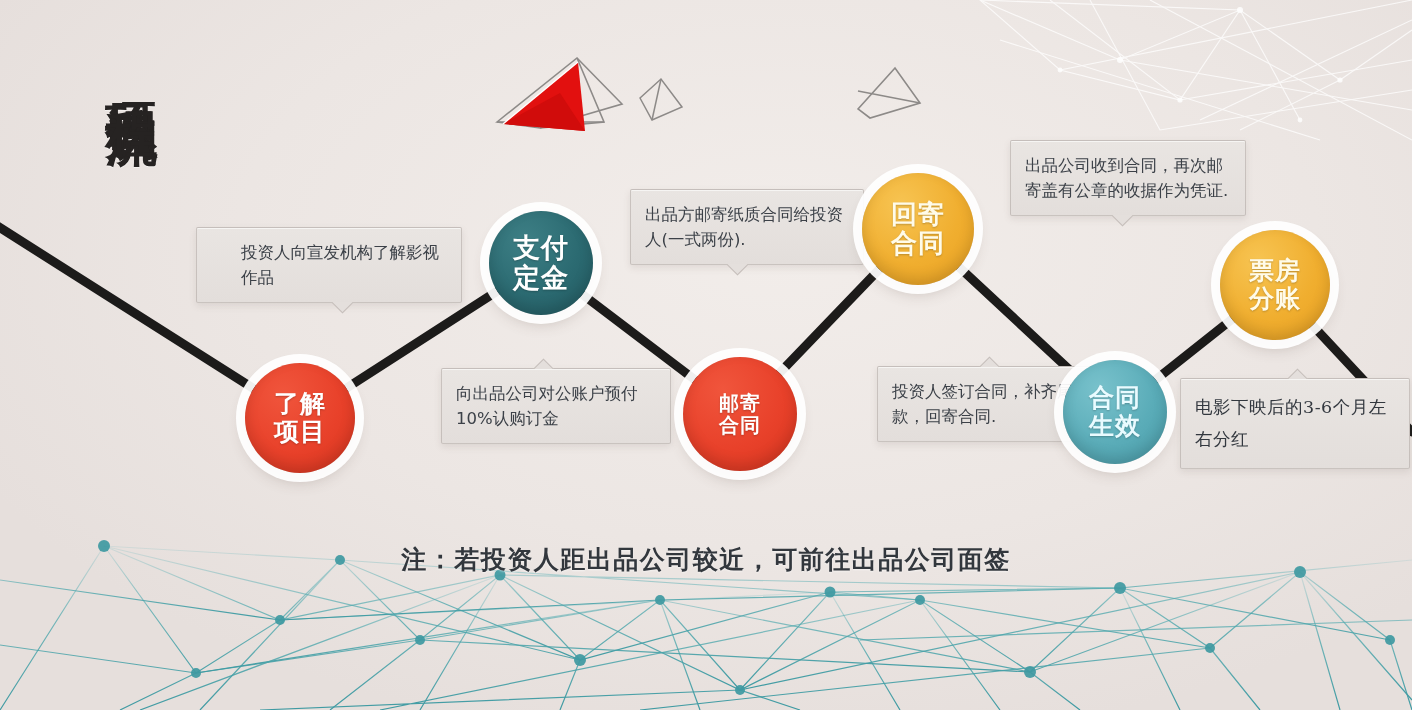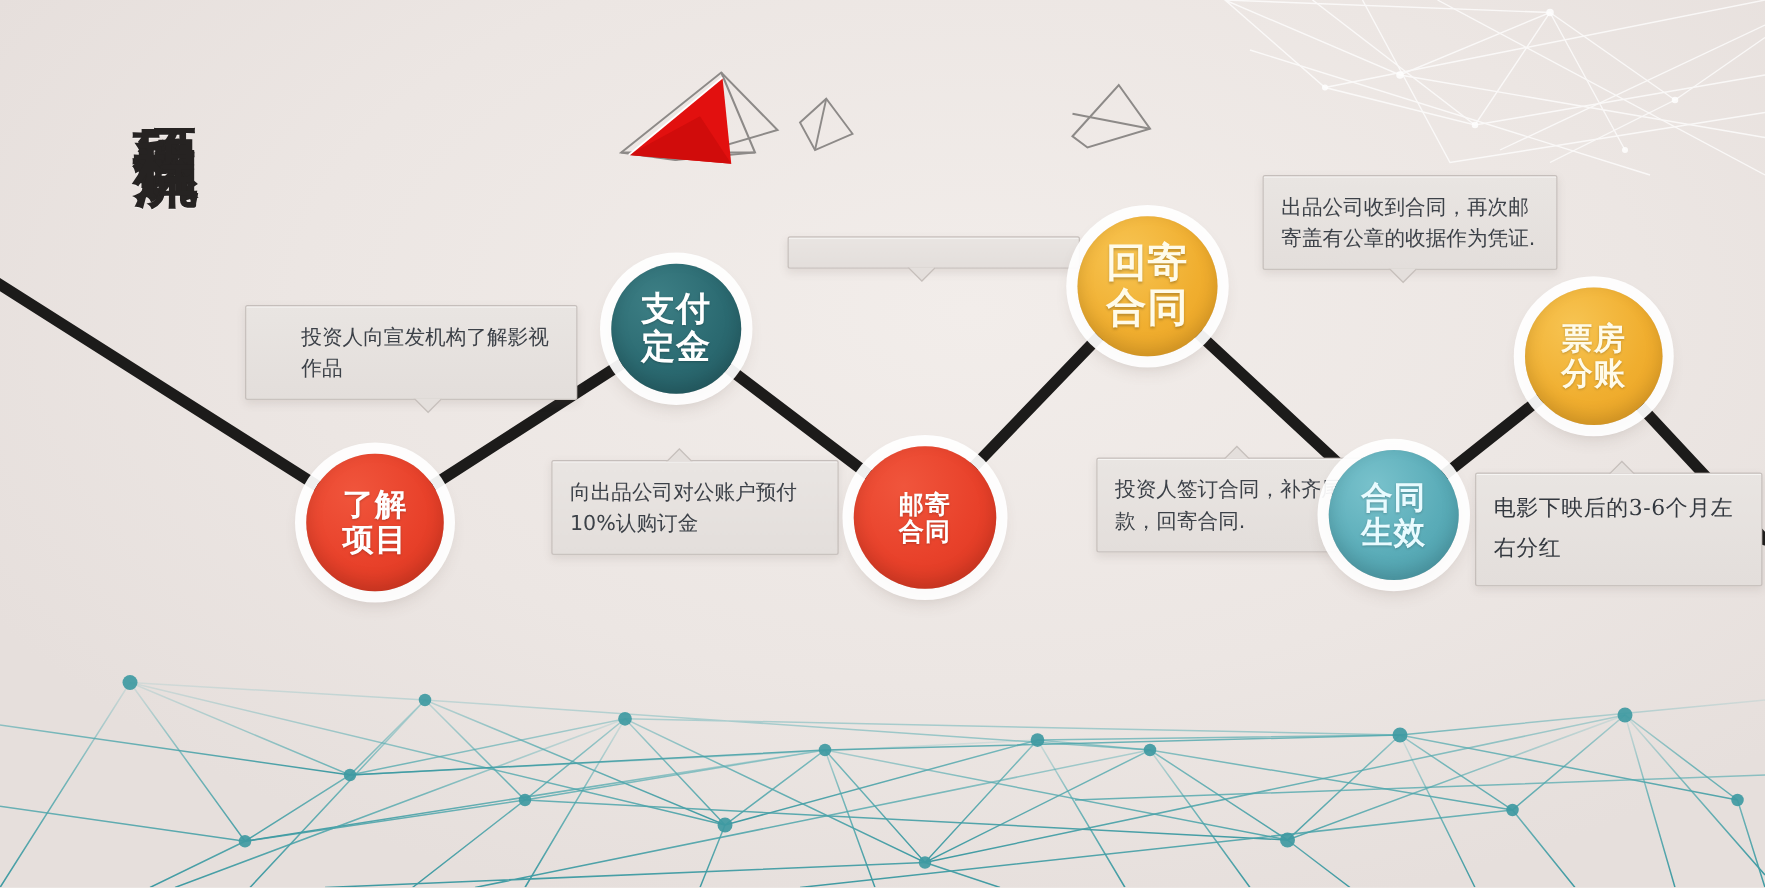--- a/index.html
+++ b/index.html
@@ -172,31 +172,32 @@
       <path d="M858 91 L920 103"></path>
     </g>
   </svg>
 
   <svg class="bg-layer" viewBox="0 0 1412 710">
     <polyline points="-20,215 300,418 541,263 740,414 918,229 1115,412 1275,285 1412,432" fill="none" stroke="#1c1b1a" stroke-width="9" stroke-linecap="round" stroke-linejoin="round"></polyline>
   </svg>
 
   <div id="title">项目认购流程</div>
 
-  <div class="callout" style="left:196px;top:244px;width:206px;padding-left:44px;">
+  <div class="callout" style="left:196px;top:227px;width:206px;padding-left:44px;">
     <span>投资人向宣发机构了解影视作品</span>
     <span class="tail down" style="left:134px;"></span>
   </div>
 
   <div class="callout" style="left:441px;top:368px;width:200px;">
     <span>向出品公司对公账户预付10%认购订金</span>
     <span class="tail up" style="left:90px;"></span>
   </div>
 
   <div class="callout" style="left:630px;top:189px;width:204px;">
+    <span>出品方邮寄纸质合同给投资人(一式两份).</span>
     <span class="tail down" style="left:95px;"></span>
   </div>
 
   <div class="callout" style="left:829px;top:366px;width:202px;margin-left:48px;">
     <span>投资人签订合同，补齐尾款，回寄合同.</span>
     <span class="tail up" style="left:100px;"></span>
   </div>
 
   <div class="callout" style="left:1010px;top:140px;width:206px;">
     <span>出品公司收到合同，再次邮寄盖有公章的收据作为凭证.</span>
@@ -222,35 +223,36 @@
     </div>
   </div>
 
   <div class="node red" style="left:683px;top:357px;width:114px;height:114px;font-size:20px;">
     <div>
       <span class="lbl">邮寄</span>
       <span class="lbl">合同</span>
     </div>
   </div>
 
-  <div class="node gold" style="left:862px;top:173px;width:112px;height:112px;font-size:32px;">
+  <div class="node gold" style="left:862px;top:173px;width:112px;height:112px;font-size:26px;">
     <div>
       <span class="lbl">回寄</span>
       <span class="lbl">合同</span>
     </div>
   </div>
 
   <div class="node ltteal" style="left:1063px;top:360px;width:104px;height:104px;font-size:25px;">
     <div>
       <span class="lbl">合同</span>
       <span class="lbl">生效</span>
     </div>
   </div>
 
   <div class="node gold" style="left:1220px;top:230px;width:110px;height:110px;font-size:25px;">
     <div>
       <span class="lbl">票房</span>
       <span class="lbl">分账</span>
     </div>
   </div>
 
+  <div id="note">注：若投资人距出品公司较近，可前往出品公司面签</div>
 
 </div>
 
 </body></html>

